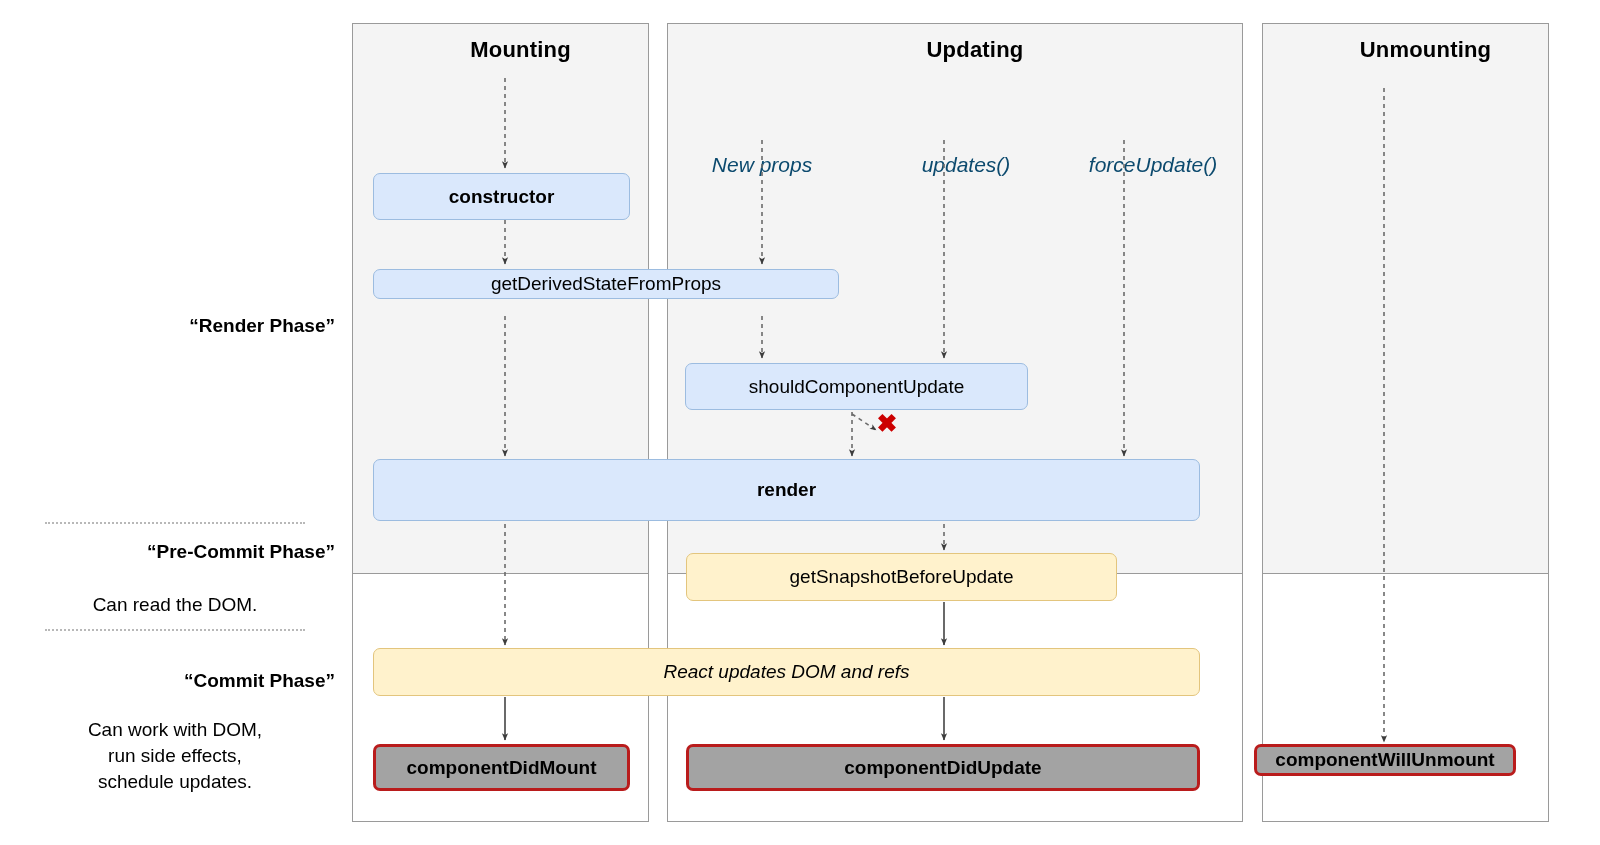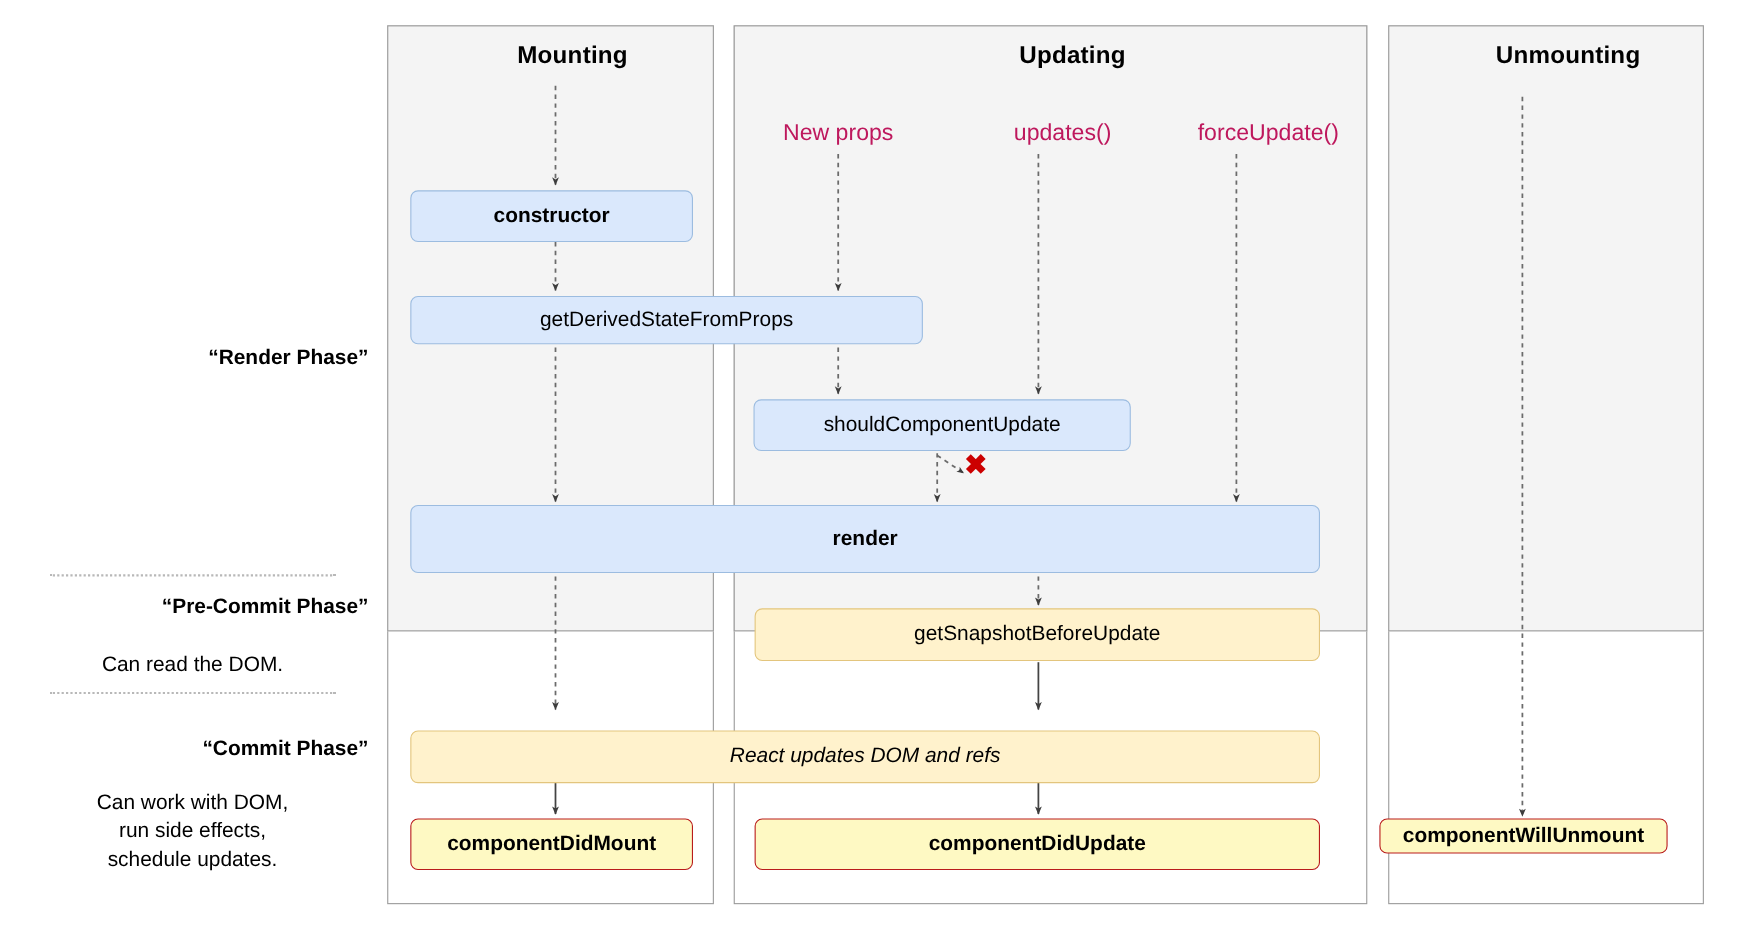--- a/index.html
+++ b/index.html
@@ -44,43 +44,45 @@
     font-weight: bold;
     font-size: 22px;
     color: #000;
     letter-spacing: 0.2px;
     padding-left: 20px;
   }
 
   
   .trigger-label {
     position: absolute;
+    font-style: italic;
     font-size: 21px;
     text-align: center;
-    color: #be185d;
+    color: #0c4a6e;
     white-space: nowrap;
+    margin-top: 44px;
   }
 
   
   .lbox {
     position: absolute;
     box-sizing: border-box;
     border-radius: 7px;
     display: flex;
     align-items: center;
     justify-content: center;
     font-size: 19px;
     text-align: center;
     line-height: 1.15;
   }
   .lbox.blue   { background: #dae8fc; border: 1px solid #9cbce0; }
   .lbox.yellow { background: #fff2cc; border: 1px solid #e3c57d; }
-  .lbox.green  { background: #fef9c3; border: 1px solid #b91c1c; }
+  .lbox.green  { background: #a3a3a3; border: 3px solid #b91c1c; }
   .lbox.bold   { font-weight: bold; }
-  .lbox.italic { font-style: italic; margin-top: 16px; }
+  .lbox.italic { font-style: italic; }
 
   
   .legend-head {
     position: absolute;
     width: 320px;
     text-align: right;
     font-weight: bold;
     font-size: 19px;
   }
   .legend-body {
@@ -170,27 +172,27 @@
       <line x1="505" y1="697" x2="505" y2="740" marker-end="url(#ah)"></line>
 
       <line x1="944" y1="697" x2="944" y2="740" marker-end="url(#ah)"></line>
     </g>
   </svg>
 
   <div class="abs" style="left:872px; top:408px; width:30px; height:30px; color:#cc0000; font-size:25px; font-weight:bold; line-height:30px; text-align:center;">✖</div>
 
   <div class="lbox blue bold" style="left:373px; top:173px; width:257px; height:47px;">constructor</div>
 
-  <div class="lbox blue" style="left:373px; top:269px; width:466px; height:44px;">getDerivedStateFromProps</div>
+  <div class="lbox blue" style="left:373px; top:269px; width:466px; height:30px;">getDerivedStateFromProps</div>
 
   <div class="lbox blue" style="left:685px; top:363px; width:343px; height:47px;">shouldComponentUpdate</div>
 
   <div class="lbox blue bold" style="left:373px; top:459px; width:827px; height:62px;">render</div>
 
-  <div class="lbox yellow" style="left:686px; top:553px; width:514px; height:48px;">getSnapshotBeforeUpdate</div>
+  <div class="lbox yellow" style="left:686px; top:553px; width:431px; height:48px;">getSnapshotBeforeUpdate</div>
 
   <div class="lbox yellow italic" style="left:373px; top:648px; width:827px; height:48px;">React updates DOM and refs</div>
 
   <div class="lbox green bold" style="left:373px; top:744px; width:257px; height:47px;">componentDidMount</div>
 
   <div class="lbox green bold" style="left:686px; top:744px; width:514px; height:47px;">componentDidUpdate</div>
 
   <div class="lbox green bold" style="left:1254px; top:744px; width:262px; height:32px;">componentWillUnmount</div>
 
   <div class="legend-head" style="left:15px; top:315px;">“Render Phase”</div>

